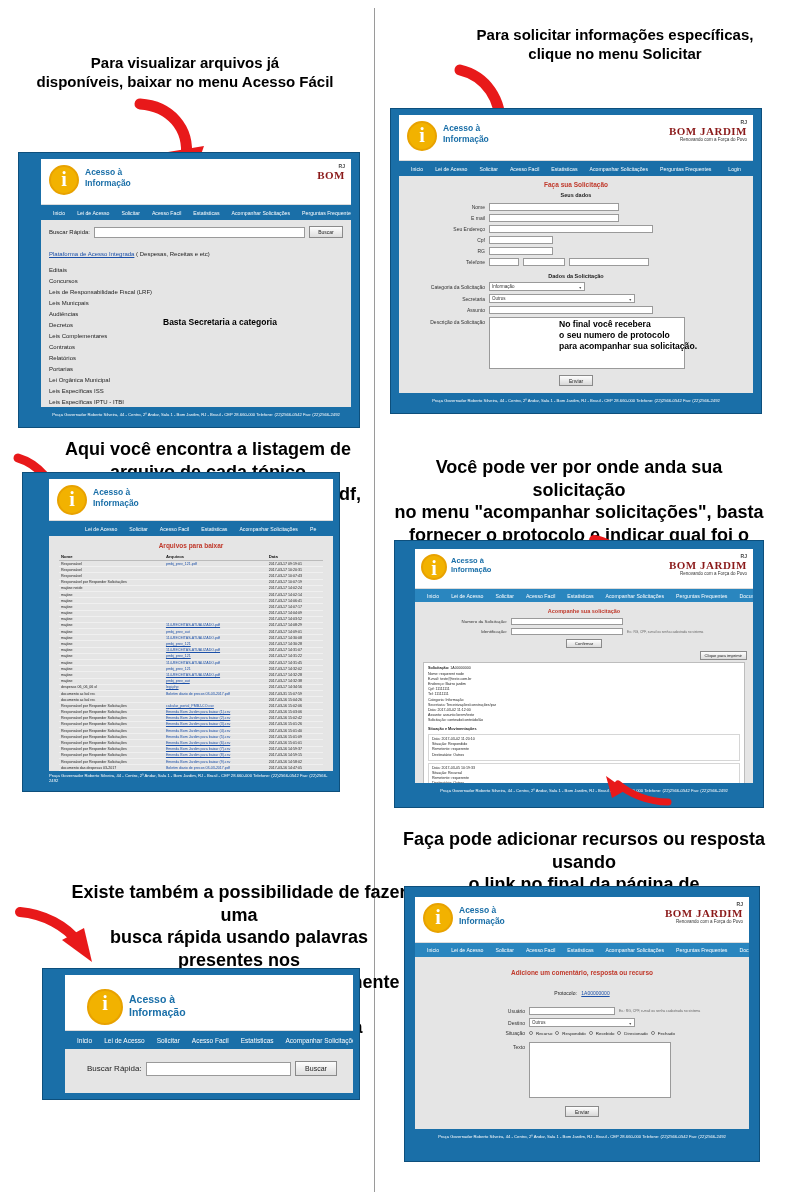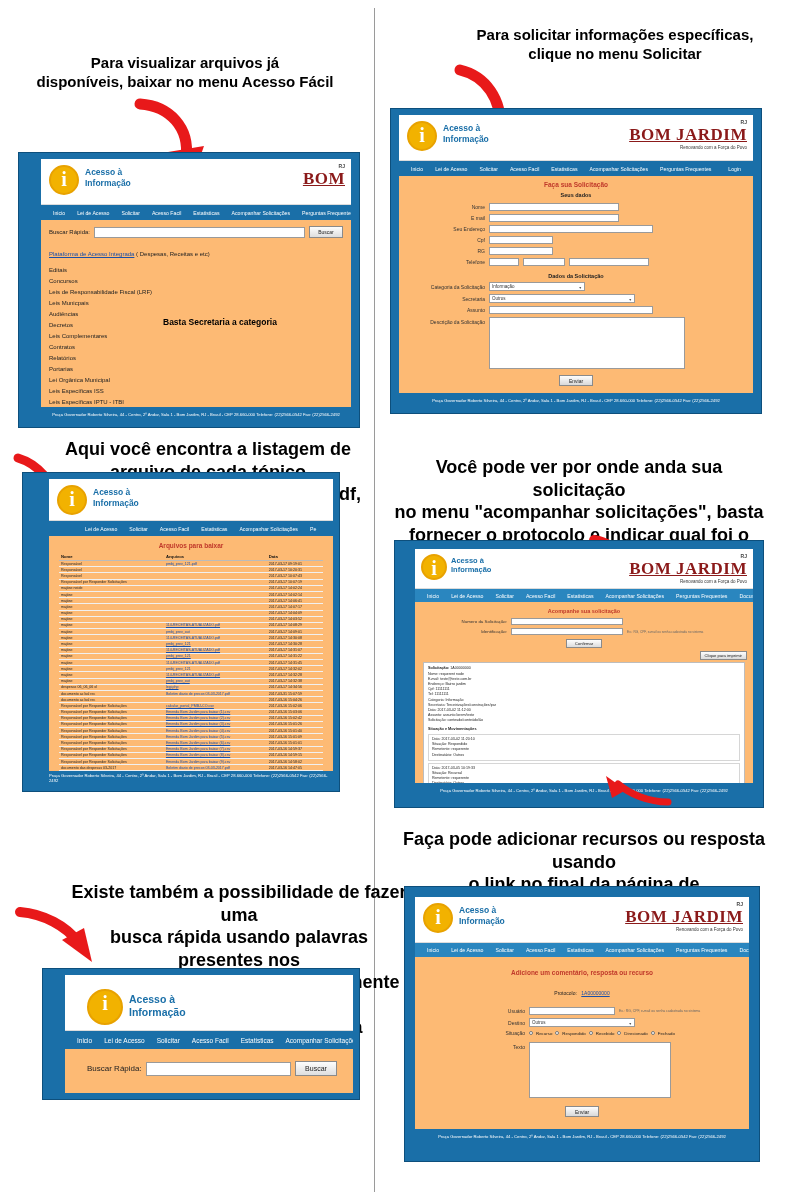--- a/index.html
+++ b/index.html
@@ -31,21 +31,21 @@
   .arrow svg { display:block; overflow:visible; }
 
   
   .win {
     position:absolute;
     background:#1a6fa8;
     border:1px solid #0d4f7c;
     overflow:hidden;
   }
   .win-inner {
-    position:absolute; background:#fdba74; overflow:hidden;
+    position:absolute; background:#e5e5e5; overflow:hidden;
   }
   
   .site-head {
     height:46px; background:#ffffff; position:relative;
     border-bottom:1px solid #dcdcdc;
   }
   .logo-circle {
     position:absolute; left:8px; top:6px; width:30px; height:30px;
     border-radius:50%; background:#f2b200; border:2px solid #e8a200;
   }
@@ -56,21 +56,21 @@
   }
   .logo-text {
     position:absolute; left:44px; top:8px;
     font-size:8.5px; font-weight:bold; color:#1a6fa8; line-height:1.25;
   }
   .brand-right {
     position:absolute; right:6px; top:4px; text-align:right;
   }
   .brand-right .bm {
     font-family:"Liberation Serif", serif; font-weight:bold;
-    font-size:17px; color:#8b1a1a; letter-spacing:.5px;text-decoration:underline;
+    font-size:11px; color:#8b1a1a; letter-spacing:.5px;
   }
   .brand-right .bm-sub {
     font-size:4.5px; color:#333;
   }
   .brand-right .rj {
     font-size:5px; color:#444; font-weight:bold;
   }
 
   
   .nav {
@@ -592,20 +592,23 @@
       <span class="fl">Assunto</span>
       <span class="fi" style="width:164px;"></span>
     </div>
     <div class="frow" style="align-items:flex-start;">
       <span class="fl" style="padding-top:2px;">Descrição da Solicitação</span>
       <span class="ta" style="width:196px; height:52px; display:inline-block;"></span>
     </div>
 
     <div class="sendbtn">Enviar</div>
 
+    <div class="inline-note" style="left:160px; top:204px; white-space:pre-line; font-size:8.6px;">No final você recebera
+o seu numero de protocolo
+para acompanhar  sua solicitação.</div>
 
     <div class="footer-bar">Praça Governador Roberto Silveira, 44 - Centro, 2º Andar, Sala 1 - Bom Jardim, RJ - Brasil - CEP 28.660-000 Telefone: (22)2566-0542 Fax: (22)2566-2492</div>
   </div>
 </div>
 
 <div class="annot med" style="left:394px; top:456px; width:370px; white-space:pre-line;">Você pode ver por onde anda sua solicitação
 no menu "acompanhar solicitações", basta
 fornecer o protocolo e indicar qual foi o
 solicitante da maneira que preferir.</div>
 

